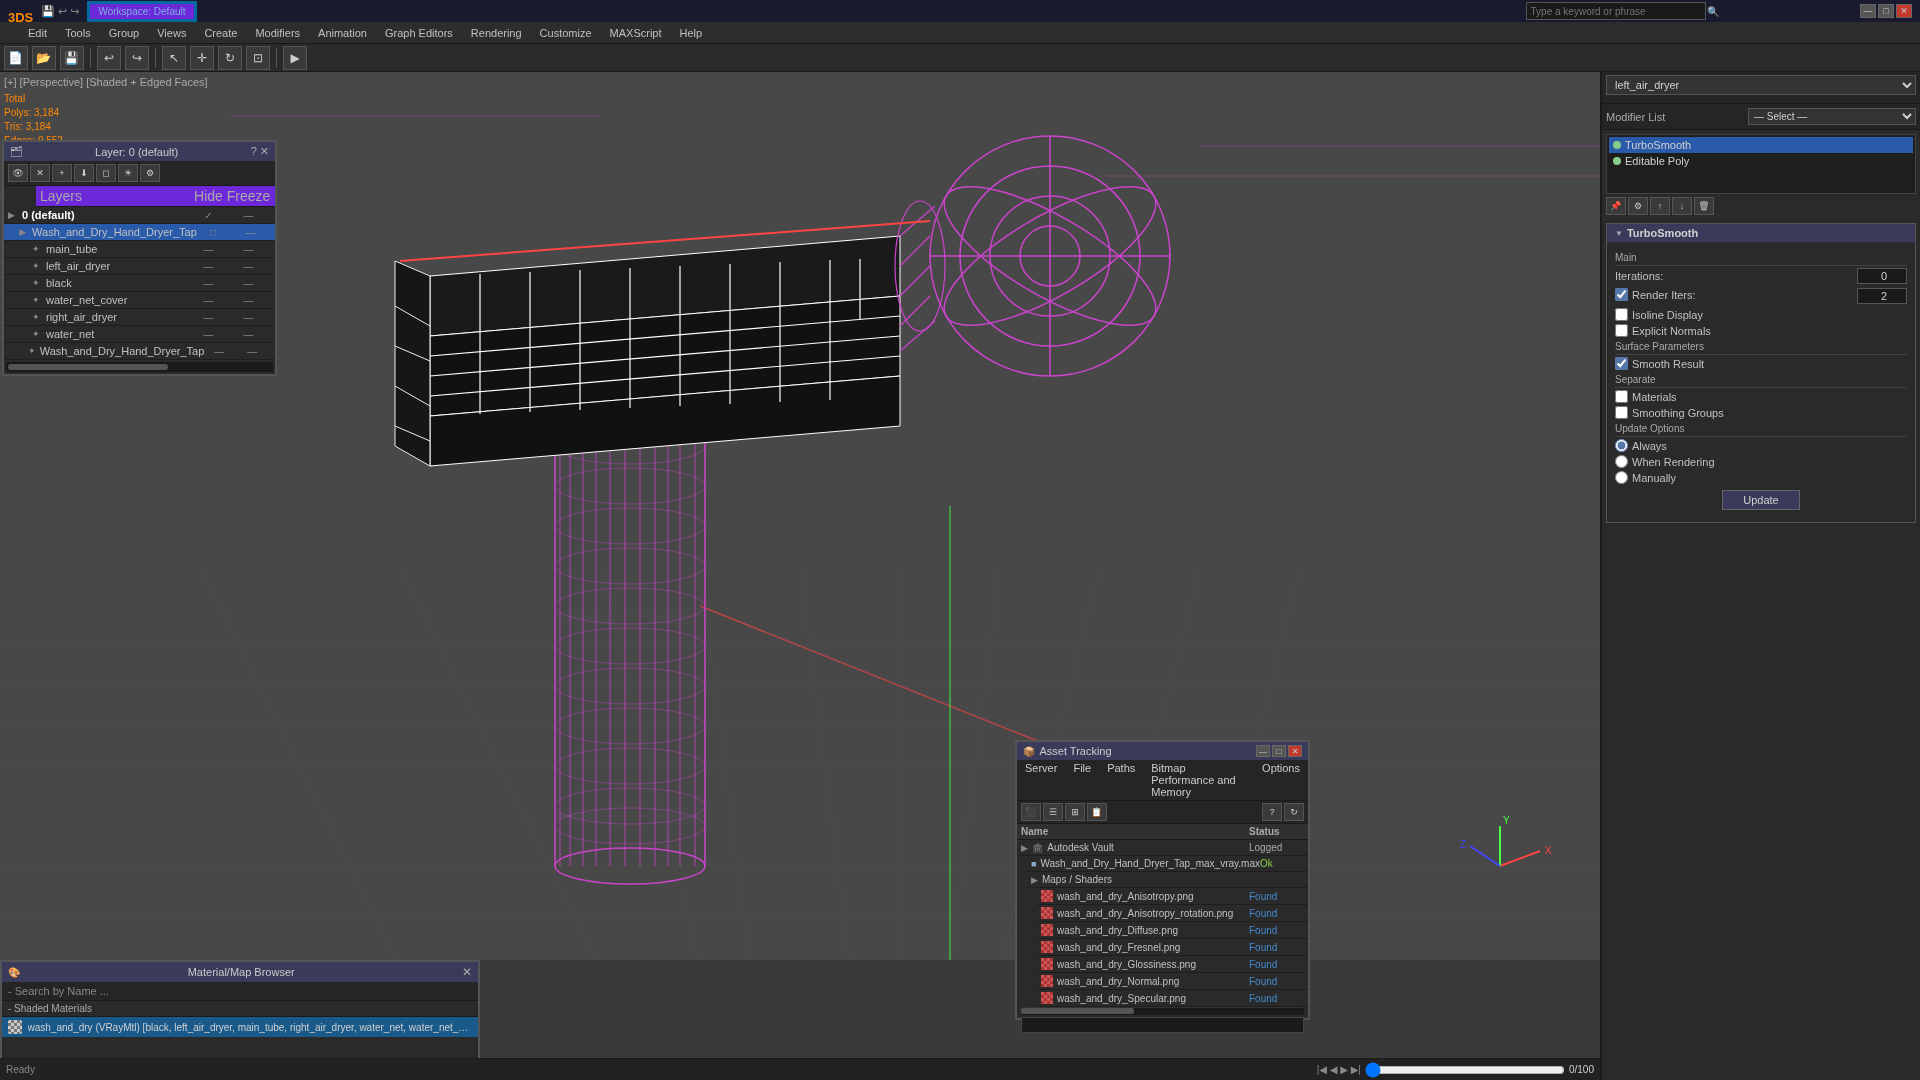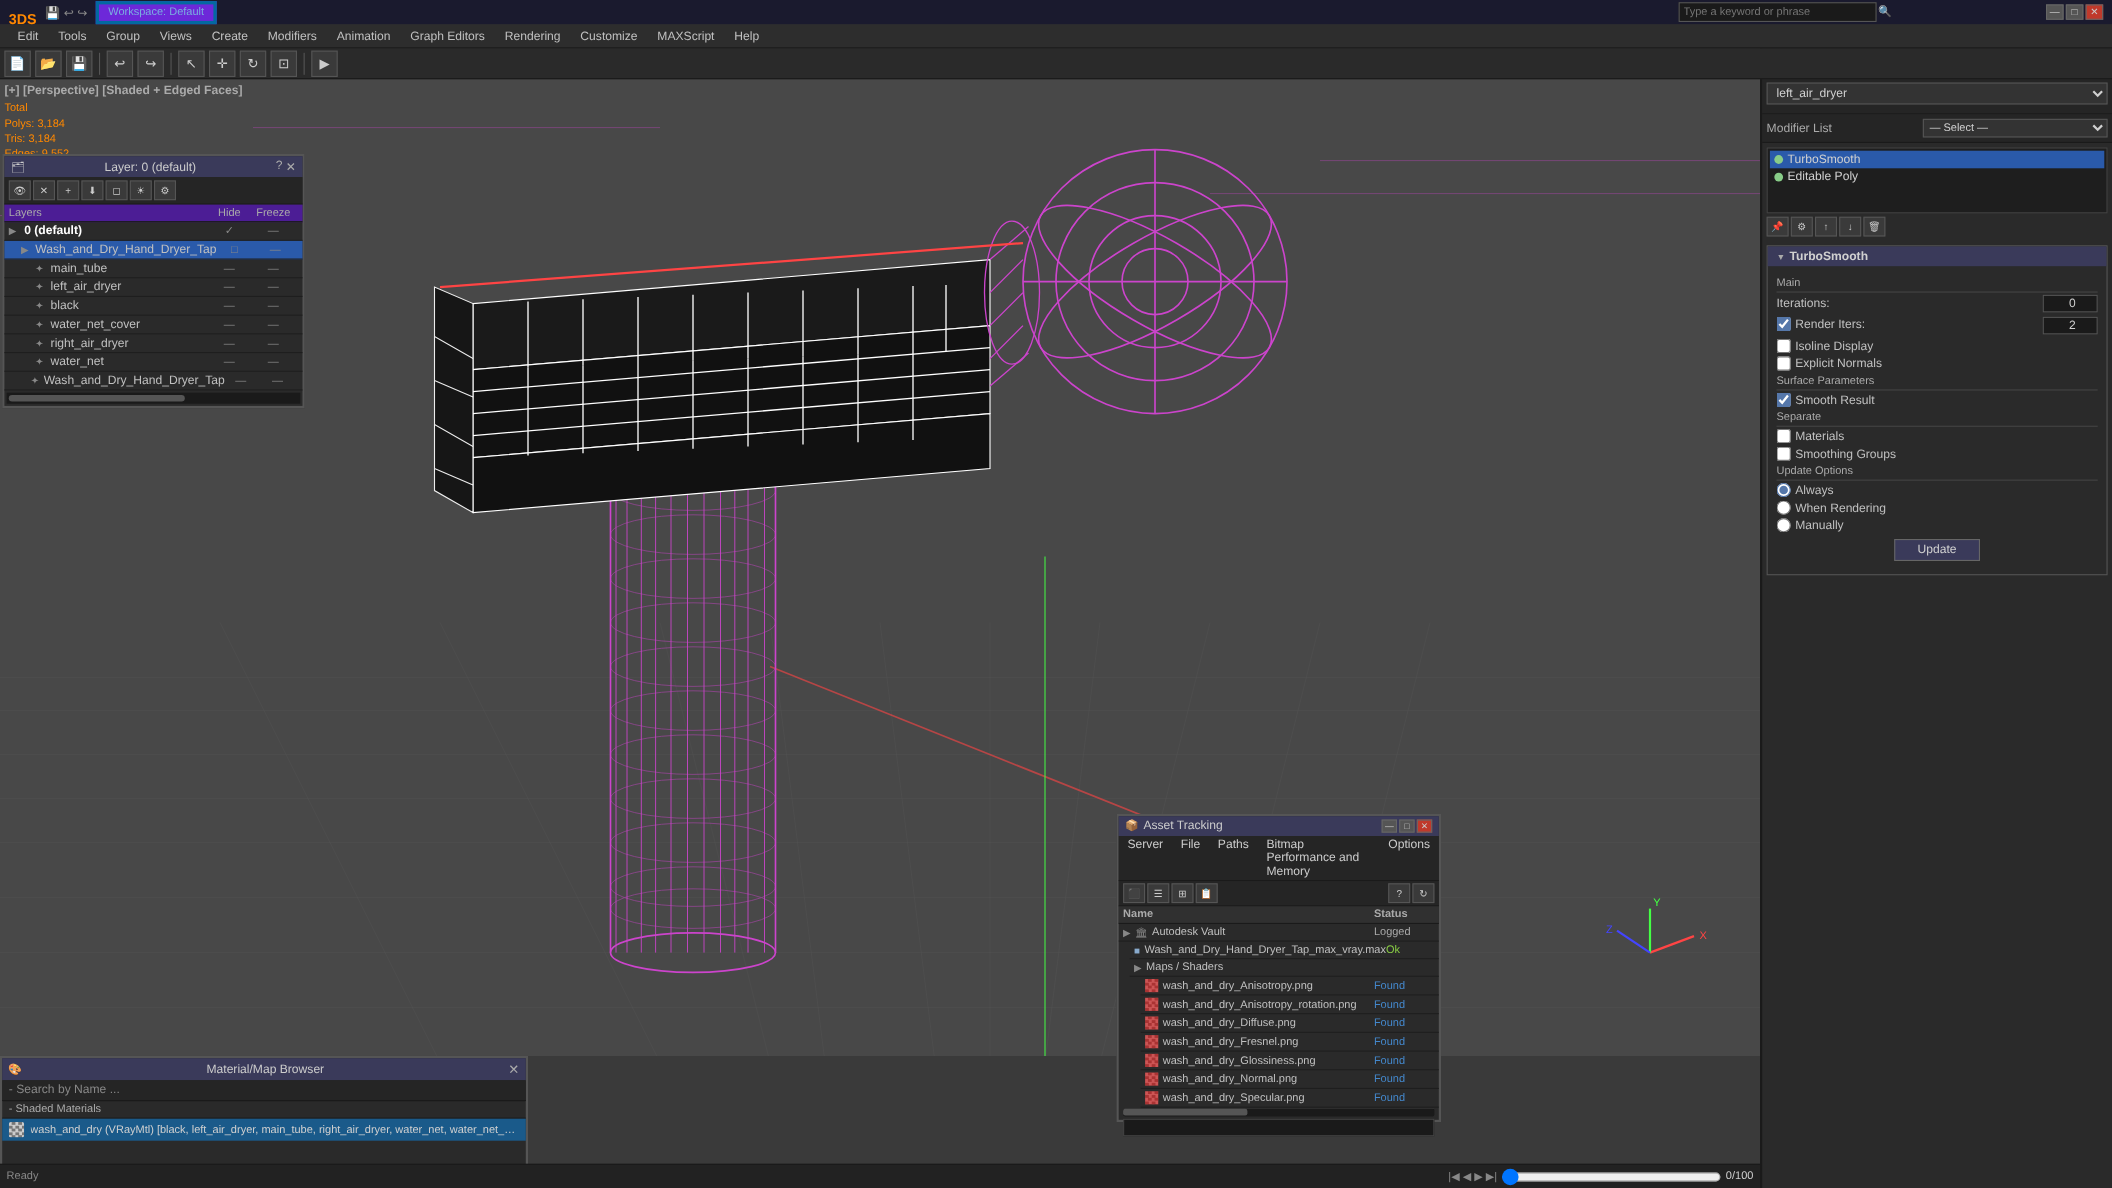--- a/index.html
+++ b/index.html
@@ -41,21 +41,21 @@
 
     
     #menu-bar {
       position: absolute;
       top: 22px; left: 0;
       width: 100%;
       height: 22px;
       background: #2d2d2d;
       display: flex;
       align-items: center;
-      padding: 0 8px;
+      padding: 0 20px;
       gap: 2px;
       z-index: 99;
       border-bottom: 1px solid #1a1a1a;
     }
     .menu-item {
       padding: 2px 8px;
       cursor: pointer;
       color: #c0c0c0;
       font-size: 11px;
     }
@@ -84,21 +84,20 @@
       background: #4a4a4a;
       overflow: hidden;
     }
 
     
     .vp-label {
       position: absolute;
       top: 4px; left: 4px;
       color: #aaa;
       font-size: 11px;
-      font-weight: bold;
     }
     .vp-stats {
       position: absolute;
       top: 4px; left: 4px;
       color: #ff8800;
       font-size: 10px;
       line-height: 14px;
     }
 
     
@@ -262,24 +261,25 @@
       background: #3a3a3a;
       border: 1px solid #555;
       color: #ccc;
       cursor: pointer;
       font-size: 9px;
       display: flex; align-items: center; justify-content: center;
     }
     .layers-col-header {
       display: flex;
       padding: 2px 4px;
-      background: #4c1d95;
+      background: #6d28d9;
       border-bottom: 1px solid #1a1a1a;
-      font-size: 10px;
+      font-size: 14px;
       color: #aaa;
+      margin-left: 32px;
     }
     .layers-col-header .col-name { flex: 1; }
     .layers-col-header .col-hide { width: 35px; text-align: center; }
     .layers-col-header .col-freeze { width: 45px; text-align: center; }
     .layer-item {
       display: flex;
       align-items: center;
       padding: 2px 4px;
       font-size: 11px;
       color: #c0c0c0;

